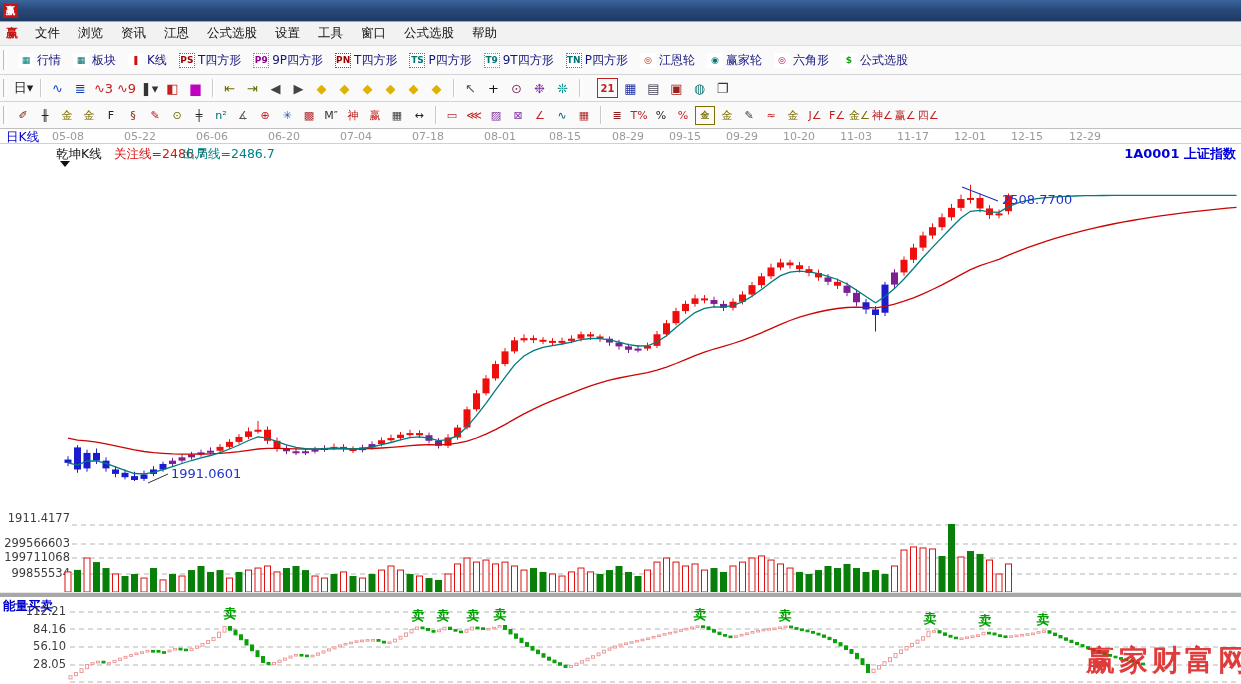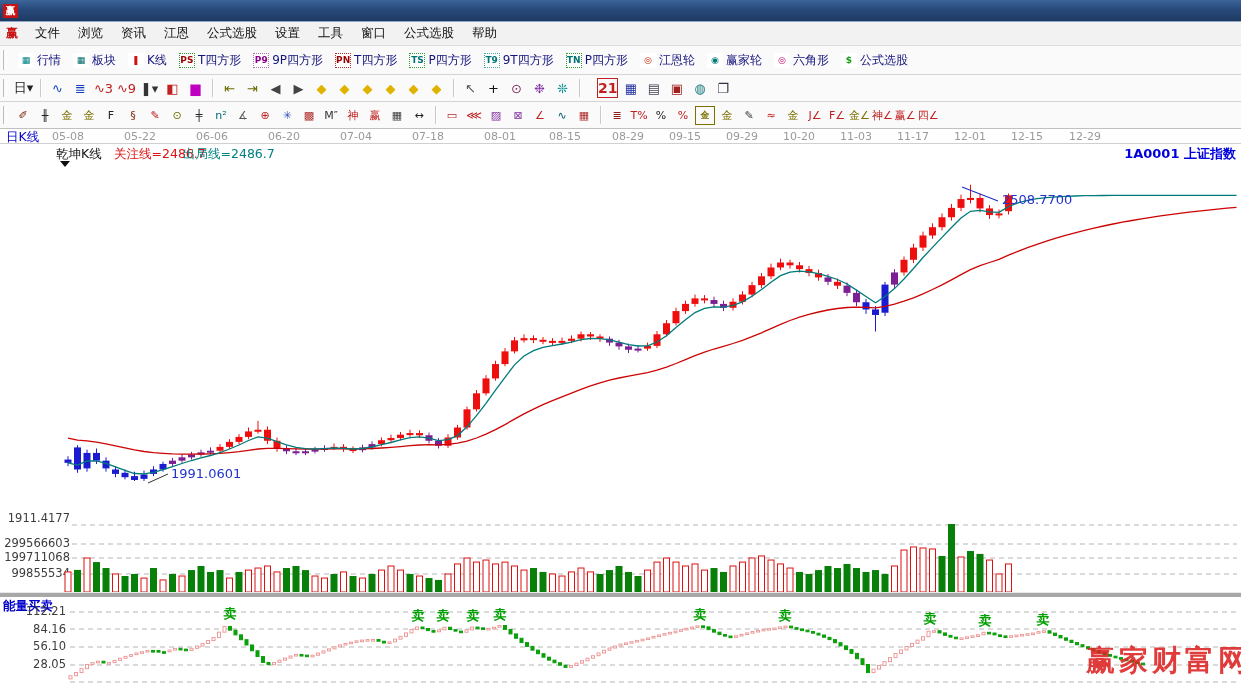--- a/index.html
+++ b/index.html
@@ -121,21 +121,21 @@
     <span class="tb2-ic" style="color: rgb(223, 179, 0);">◆</span>
     <span class="tb2-ic" style="color: rgb(223, 179, 0);">◆</span>
     <span class="tb2-ic" style="color: rgb(223, 179, 0);">◆</span>
     <span class="sep"></span>
     <span class="tb2-ic" style="color: rgb(85, 85, 85);">↖</span>
     <span class="tb2-ic" style="color: rgb(17, 17, 17);">+</span>
     <span class="tb2-ic" style="color: rgb(128, 48, 96);">⊙</span>
     <span class="tb2-ic" style="color: rgb(128, 48, 160);">❉</span>
     <span class="tb2-ic" style="color: rgb(8, 144, 144);">❊</span>
     <span class="sep"></span>
-    <span class="tb2-ic" style="color: rgb(192, 32, 32); border: 1px solid rgb(192, 32, 32); font-size: 14px; font-weight: bold; margin-left: 12px;">21</span>
+    <span class="tb2-ic" style="color: rgb(192, 32, 32); border: 1px solid rgb(192, 32, 32); font-size: 10px; font-weight: bold; margin-left: 12px;">21</span>
     <span class="tb2-ic" style="color: rgb(32, 48, 160);">▦</span>
     <span class="tb2-ic" style="color: rgb(68, 68, 85);">▤</span>
     <span class="tb2-ic" style="color: rgb(160, 32, 32);">▣</span>
     <span class="tb2-ic" style="color: rgb(8, 112, 112);">◍</span>
     <span class="tb2-ic" style="color: rgb(51, 51, 68);">❐</span>
   </div>
 <div class="toolbar" id="toolbar3">
     <span class="grip"></span>
     <span class="tb3-ic" style="color: rgb(122, 34, 0);">✐</span>
     <span class="tb3-ic" style="color: rgb(34, 34, 34);">╫</span>

